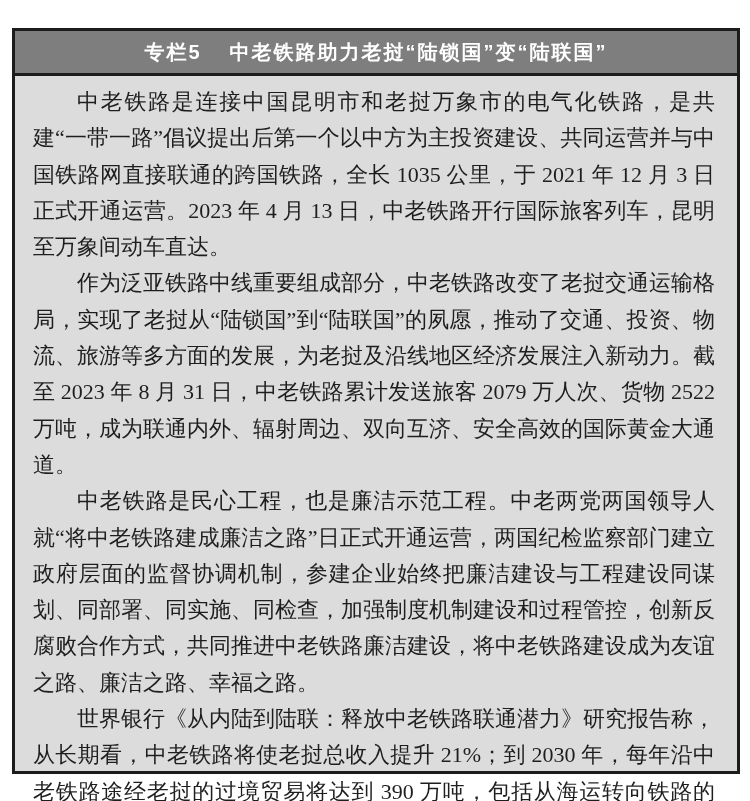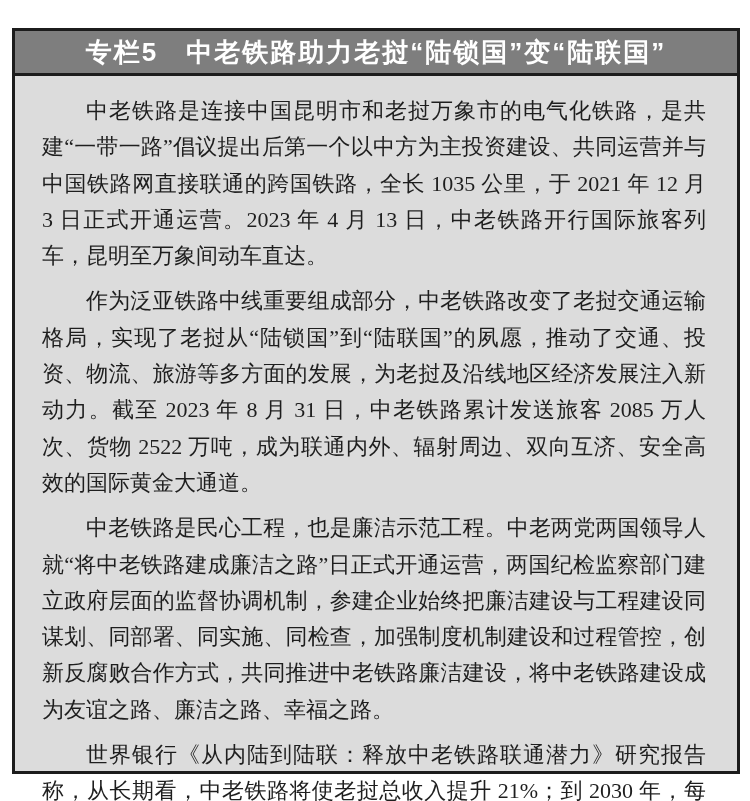--- a/index.html
+++ b/index.html
@@ -27,48 +27,48 @@
   .column-header {
     height: 45px;
     background: #7e7e7e;
     border-bottom: 3px solid #1c1c1c;
     display: flex;
     align-items: center;
     justify-content: center;
     color: #ffffff;
     font-family: "Liberation Sans", "DejaVu Sans", sans-serif;
     font-weight: bold;
-    font-size: 26px;
+    font-size: 20px;
     letter-spacing: 2px;
     white-space: nowrap;
   }
   .column-header .badge {
     margin-right: 28px;
   }
   .column-body {
     padding: 8px 22px 0 18px;
     font-size: 22px;
     line-height: 36.3px;
     color: #1e1e1e;
     text-align: justify;
   }
   .column-body p {
-    margin: 9px;
+    margin: 0;
     padding: 0;
     text-indent: 2em;
     text-justify: inter-ideograph;
   }
 </style>
 </head>
 <body>
 
 <div class="column-box">
   <div class="column-header">
     <span class="badge">专栏5</span>
     <span class="title">中老铁路助力老挝“陆锁国”变“陆联国”</span>
   </div>
   <div class="column-body">
     <p>中老铁路是连接中国昆明市和老挝万象市的电气化铁路，是共建“一带一路”倡议提出后第一个以中方为主投资建设、共同运营并与中国铁路网直接联通的跨国铁路，全长 1035 公里，于 2021 年 12 月 3 日正式开通运营。2023 年 4 月 13 日，中老铁路开行国际旅客列车，昆明至万象间动车直达。</p>
-    <p>作为泛亚铁路中线重要组成部分，中老铁路改变了老挝交通运输格局，实现了老挝从“陆锁国”到“陆联国”的夙愿，推动了交通、投资、物流、旅游等多方面的发展，为老挝及沿线地区经济发展注入新动力。截至 2023 年 8 月 31 日，中老铁路累计发送旅客 2085 万人次、货物 2522 万吨，成为联通内外、辐射周边、双向互济、安全高效的国际黄金大通道。</p>
+    <p>作为泛亚铁路中线重要组成部分，中老铁路改变了老挝交通运输格局，实现了老挝从“陆锁国”到“陆联国”的夙愿，推动了交通、投资、物流、旅游等多方面的发展，为老挝及沿线地区经济发展注入新动力。截至 2023 年 8 月 31 日，中老铁路累计发送旅客 2079 万人次、货物 2522 万吨，成为联通内外、辐射周边、双向互济、安全高效的国际黄金大通道。</p>
     <p>中老铁路是民心工程，也是廉洁示范工程。中老两党两国领导人就“将中老铁路建成廉洁之路”日正式开通运营，两国纪检监察部门建立政府层面的监督协调机制，参建企业始终把廉洁建设与工程建设同谋划、同部署、同实施、同检查，加强制度机制建设和过程管控，创新反腐败合作方式，共同推进中老铁路廉洁建设，将中老铁路建设成为友谊之路、廉洁之路、幸福之路。</p>
     <p>世界银行《从内陆到陆联：释放中老铁路联通潜力》研究报告称，从长期看，中老铁路将使老挝总收入提升 21%；到 2030 年，每年沿中老铁路途经老挝的过境贸易将达到 390 万吨，包括从海运转向铁路的 150 万吨。</p>
   </div>
 </div>
 
 </body></html>

